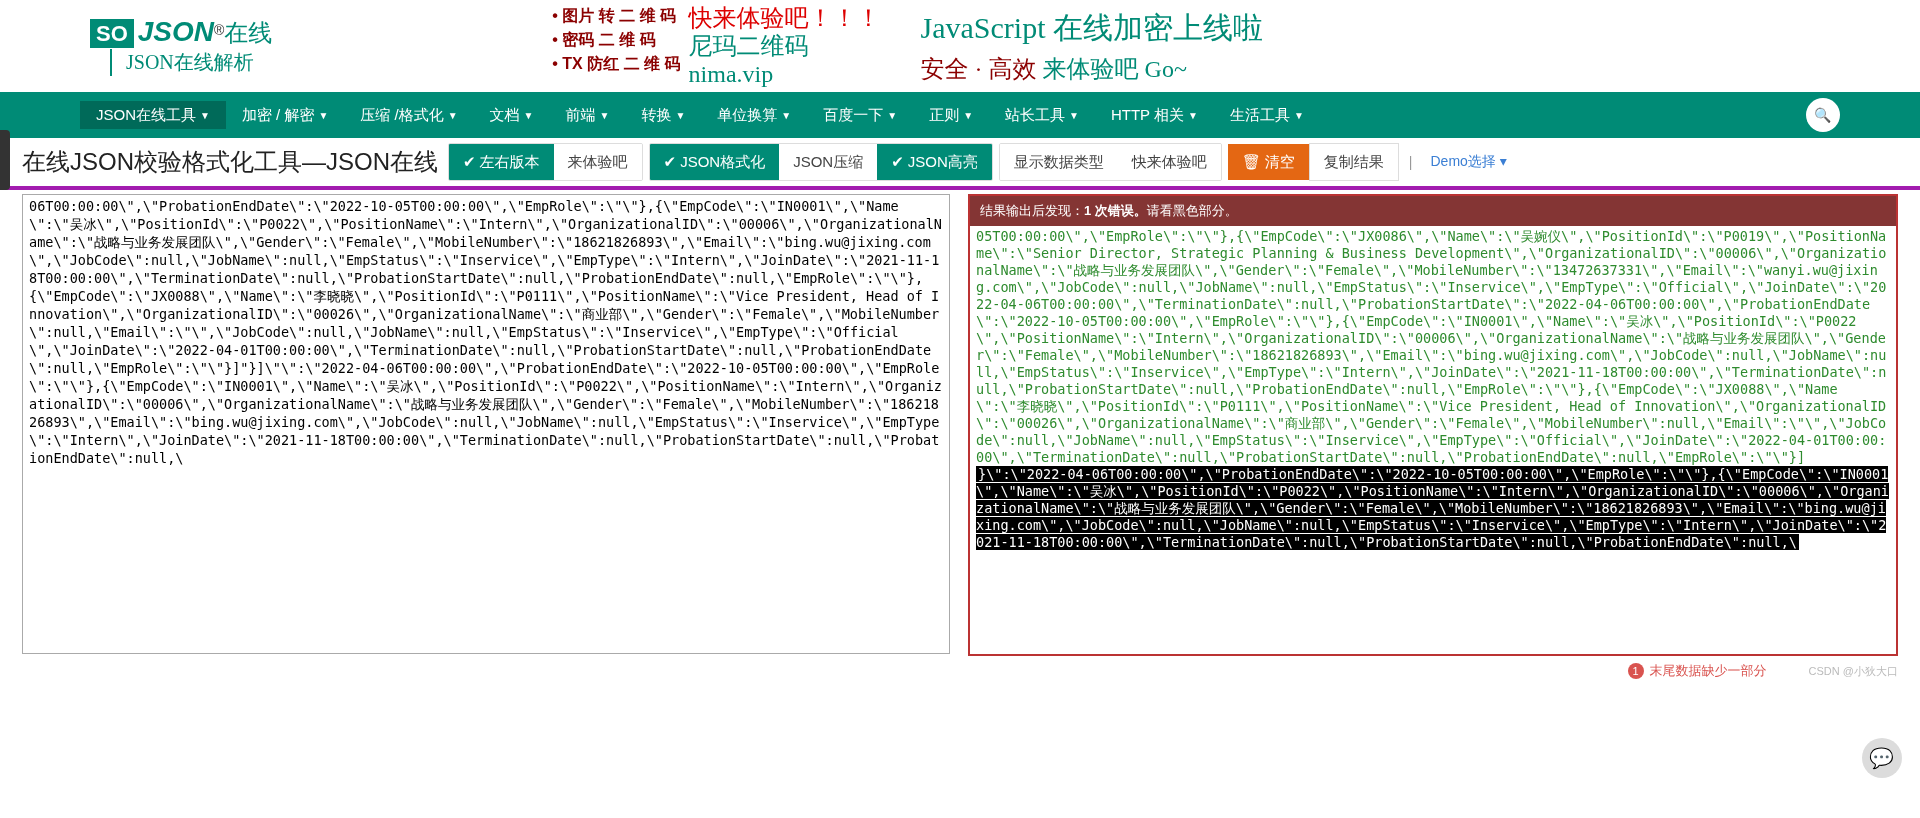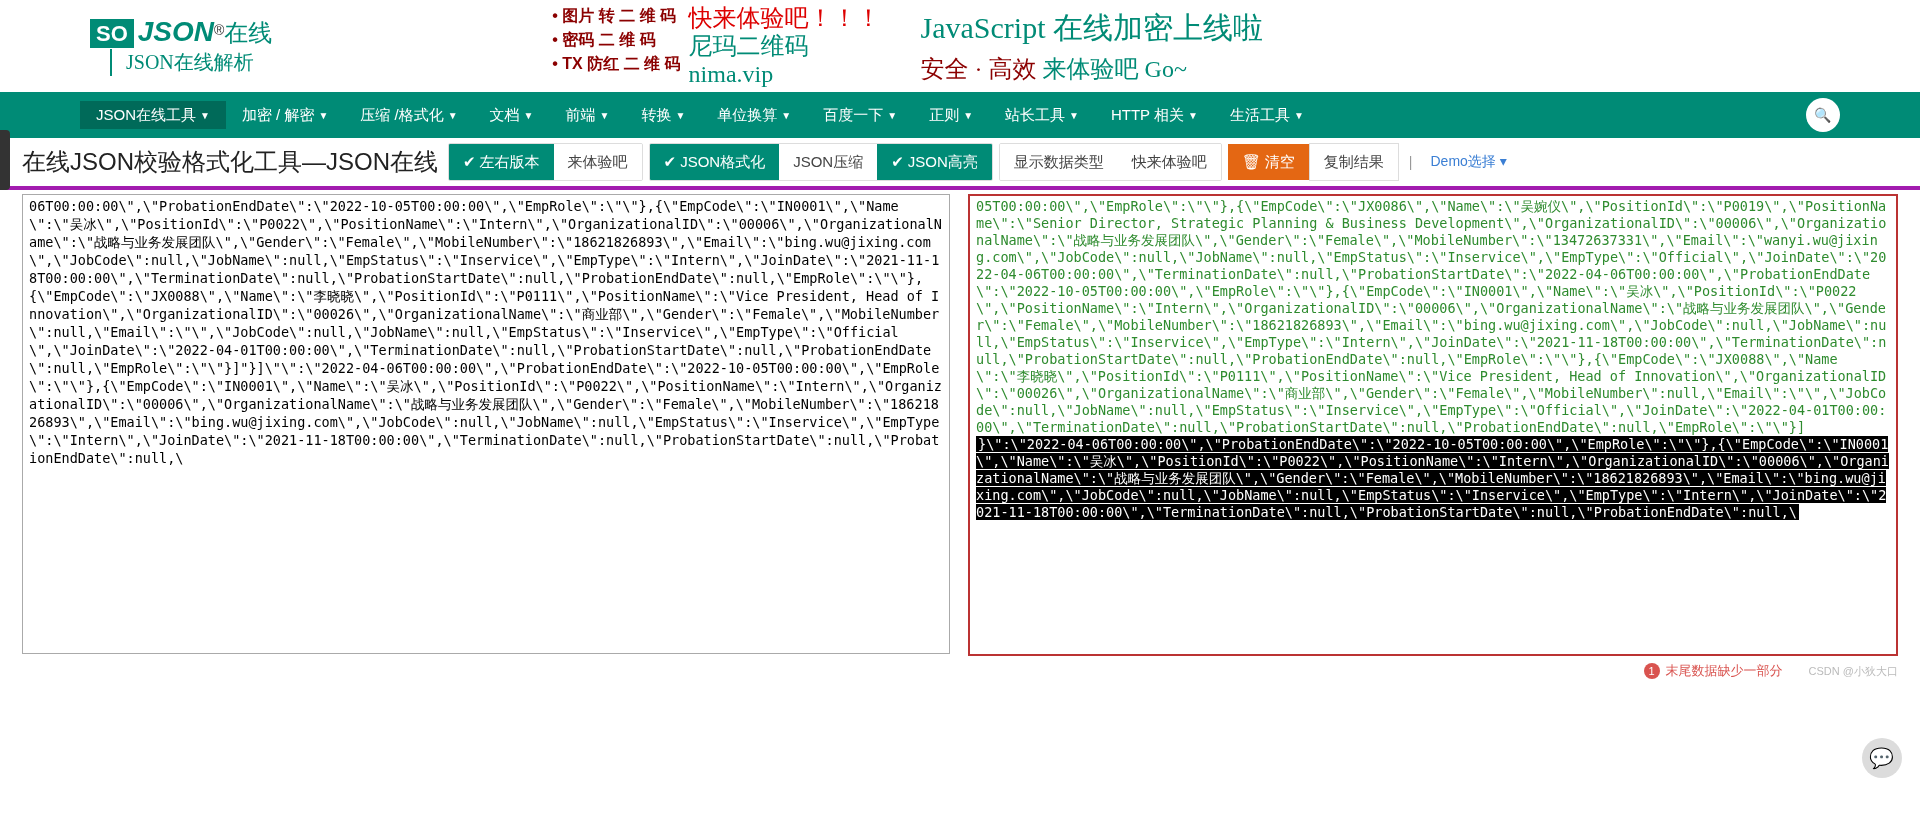--- a/index.html
+++ b/index.html
@@ -179,29 +179,32 @@
     </div>
   <span class="divider-dot">|</span>
   <span class="demo"><span>Demo选择</span> <span>▾</span></span>
 </div>
 
 <div class="panels">
   <div class="panel panel-left">
     <div class="left-text" style="position:relative;z-index:1;">06T00:00:00\",\"ProbationEndDate\":\"2022-10-05T00:00:00\",\"EmpRole\":\"\"},{\"EmpCode\":\"IN0001\",\"Name\":\"吴冰\",\"PositionId\":\"P0022\",\"PositionName\":\"Intern\",\"OrganizationalID\":\"00006\",\"OrganizationalName\":\"战略与业务发展团队\",\"Gender\":\"Female\",\"MobileNumber\":\"18621826893\",\"Email\":\"bing.wu@jixing.com\",\"JobCode\":null,\"JobName\":null,\"EmpStatus\":\"Inservice\",\"EmpType\":\"Intern\",\"JoinDate\":\"2021-11-18T00:00:00\",\"TerminationDate\":null,\"ProbationStartDate\":null,\"ProbationEndDate\":null,\"EmpRole\":\"\"},{\"EmpCode\":\"JX0088\",\"Name\":\"李晓晓\",\"PositionId\":\"P0111\",\"PositionName\":\"Vice President, Head of Innovation\",\"OrganizationalID\":\"00026\",\"OrganizationalName\":\"商业部\",\"Gender\":\"Female\",\"MobileNumber\":null,\"Email\":\"\",\"JobCode\":null,\"JobName\":null,\"EmpStatus\":\"Inservice\",\"EmpType\":\"Official\",\"JoinDate\":\"2022-04-01T00:00:00\",\"TerminationDate\":null,\"ProbationStartDate\":null,\"ProbationEndDate\":null,\"EmpRole\":\"\"}]"}]\"\":\"2022-04-06T00:00:00\",\"ProbationEndDate\":\"2022-10-05T00:00:00\",\"EmpRole\":\"\"},{\"EmpCode\":\"IN0001\",\"Name\":\"吴冰\",\"PositionId\":\"P0022\",\"PositionName\":\"Intern\",\"OrganizationalID\":\"00006\",\"OrganizationalName\":\"战略与业务发展团队\",\"Gender\":\"Female\",\"MobileNumber\":\"18621826893\",\"Email\":\"bing.wu@jixing.com\",\"JobCode\":null,\"JobName\":null,\"EmpStatus\":\"Inservice\",\"EmpType\":\"Intern\",\"JoinDate\":\"2021-11-18T00:00:00\",\"TerminationDate\":null,\"ProbationStartDate\":null,\"ProbationEndDate\":null,\</div>
   </div>
   <div class="panel panel-right">
+    <div class="err-bar">
+      <span>结果输出后发现：</span><b>1 次错误。</b><span>请看黑色部分。</span>
+    </div>
     <div class="right-text">
       <span class="rt-green">05T00:00:00\",\"EmpRole\":\"\"},{\"EmpCode\":\"JX0086\",\"Name\":\"吴婉仪\",\"PositionId\":\"P0019\",\"PositionName\":\"Senior Director, Strategic Planning &amp; Business Development\",\"OrganizationalID\":\"00006\",\"OrganizationalName\":\"战略与业务发展团队\",\"Gender\":\"Female\",\"MobileNumber\":\"13472637331\",\"Email\":\"wanyi.wu@jixing.com\",\"JobCode\":null,\"JobName\":null,\"EmpStatus\":\"Inservice\",\"EmpType\":\"Official\",\"JoinDate\":\"2022-04-06T00:00:00\",\"TerminationDate\":null,\"ProbationStartDate\":\"2022-04-06T00:00:00\",\"ProbationEndDate\":\"2022-10-05T00:00:00\",\"EmpRole\":\"\"},{\"EmpCode\":\"IN0001\",\"Name\":\"吴冰\",\"PositionId\":\"P0022\",\"PositionName\":\"Intern\",\"OrganizationalID\":\"00006\",\"OrganizationalName\":\"战略与业务发展团队\",\"Gender\":\"Female\",\"MobileNumber\":\"18621826893\",\"Email\":\"bing.wu@jixing.com\",\"JobCode\":null,\"JobName\":null,\"EmpStatus\":\"Inservice\",\"EmpType\":\"Intern\",\"JoinDate\":\"2021-11-18T00:00:00\",\"TerminationDate\":null,\"ProbationStartDate\":null,\"ProbationEndDate\":null,\"EmpRole\":\"\"},{\"EmpCode\":\"JX0088\",\"Name\":\"李晓晓\",\"PositionId\":\"P0111\",\"PositionName\":\"Vice President, Head of Innovation\",\"OrganizationalID\":\"00026\",\"OrganizationalName\":\"商业部\",\"Gender\":\"Female\",\"MobileNumber\":null,\"Email\":\"\",\"JobCode\":null,\"JobName\":null,\"EmpStatus\":\"Inservice\",\"EmpType\":\"Official\",\"JoinDate\":\"2022-04-01T00:00:00\",\"TerminationDate\":null,\"ProbationStartDate\":null,\"ProbationEndDate\":null,\"EmpRole\":\"\"}]</span><br>
       <span class="rt-black">}\":\"2022-04-06T00:00:00\",\"ProbationEndDate\":\"2022-10-05T00:00:00\",\"EmpRole\":\"\"},{\"EmpCode\":\"IN0001\",\"Name\":\"吴冰\",\"PositionId\":\"P0022\",\"PositionName\":\"Intern\",\"OrganizationalID\":\"00006\",\"OrganizationalName\":\"战略与业务发展团队\",\"Gender\":\"Female\",\"MobileNumber\":\"18621826893\",\"Email\":\"bing.wu@jixing.com\",\"JobCode\":null,\"JobName\":null,\"EmpStatus\":\"Inservice\",\"EmpType\":\"Intern\",\"JoinDate\":\"2021-11-18T00:00:00\",\"TerminationDate\":null,\"ProbationStartDate\":null,\"ProbationEndDate\":null,\</span>
     </div>
   </div>
 </div>
 
 <div class="footer-err">
   <span class="err-badge">1</span>
   <span class="err-msg">末尾数据缺少一部分</span>
-  <span class="csdn" style="margin-left:20px;">CSDN @小狄大口</span>
+  <span class="csdn" style="margin-left:36px;">CSDN @小狄大口</span>
 </div>
 
 <div class="side-handle"></div>
 <div class="chat-bubble">
     <span>💬</span>
   </div>
 
 </body></html>

